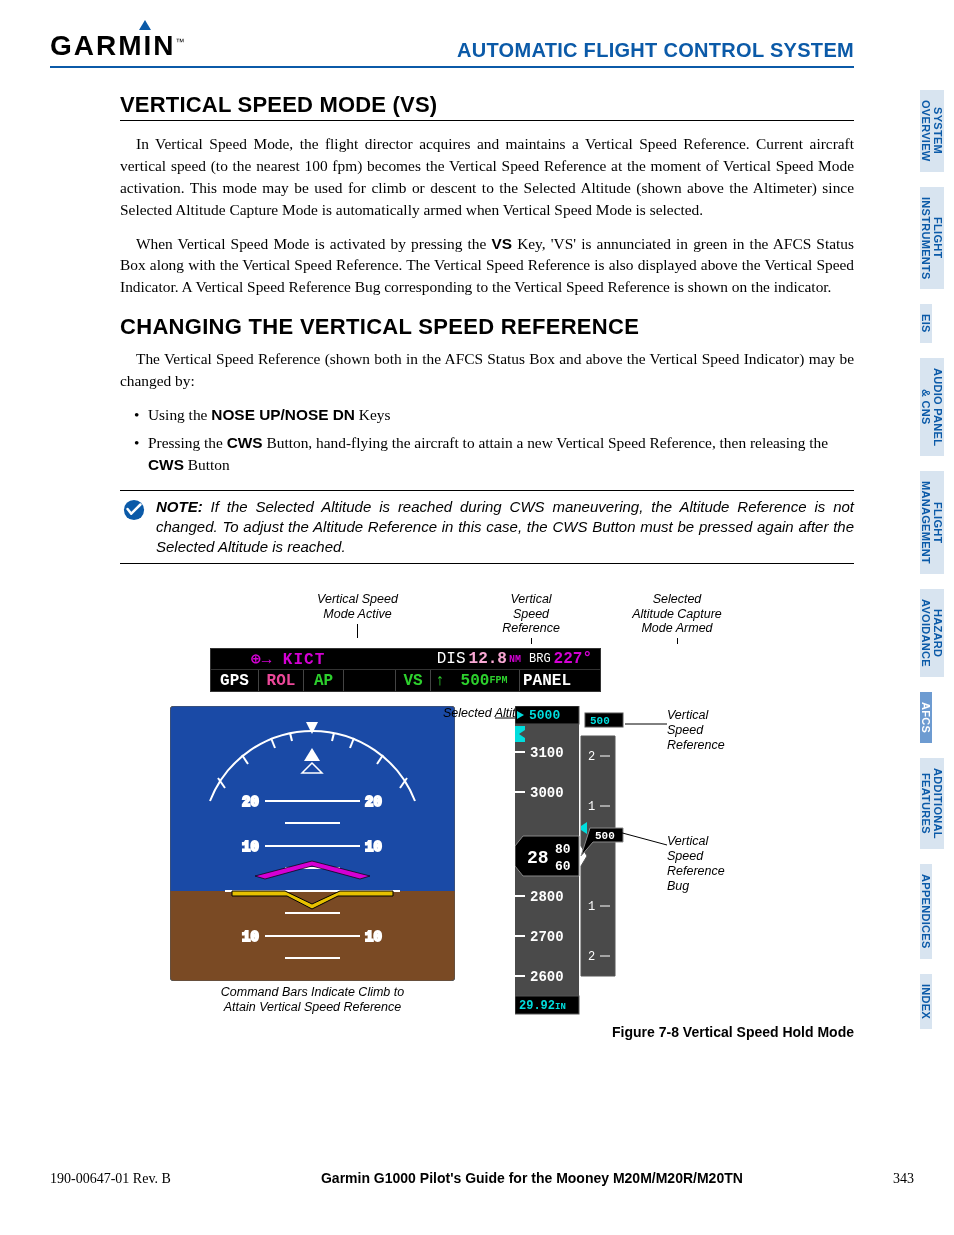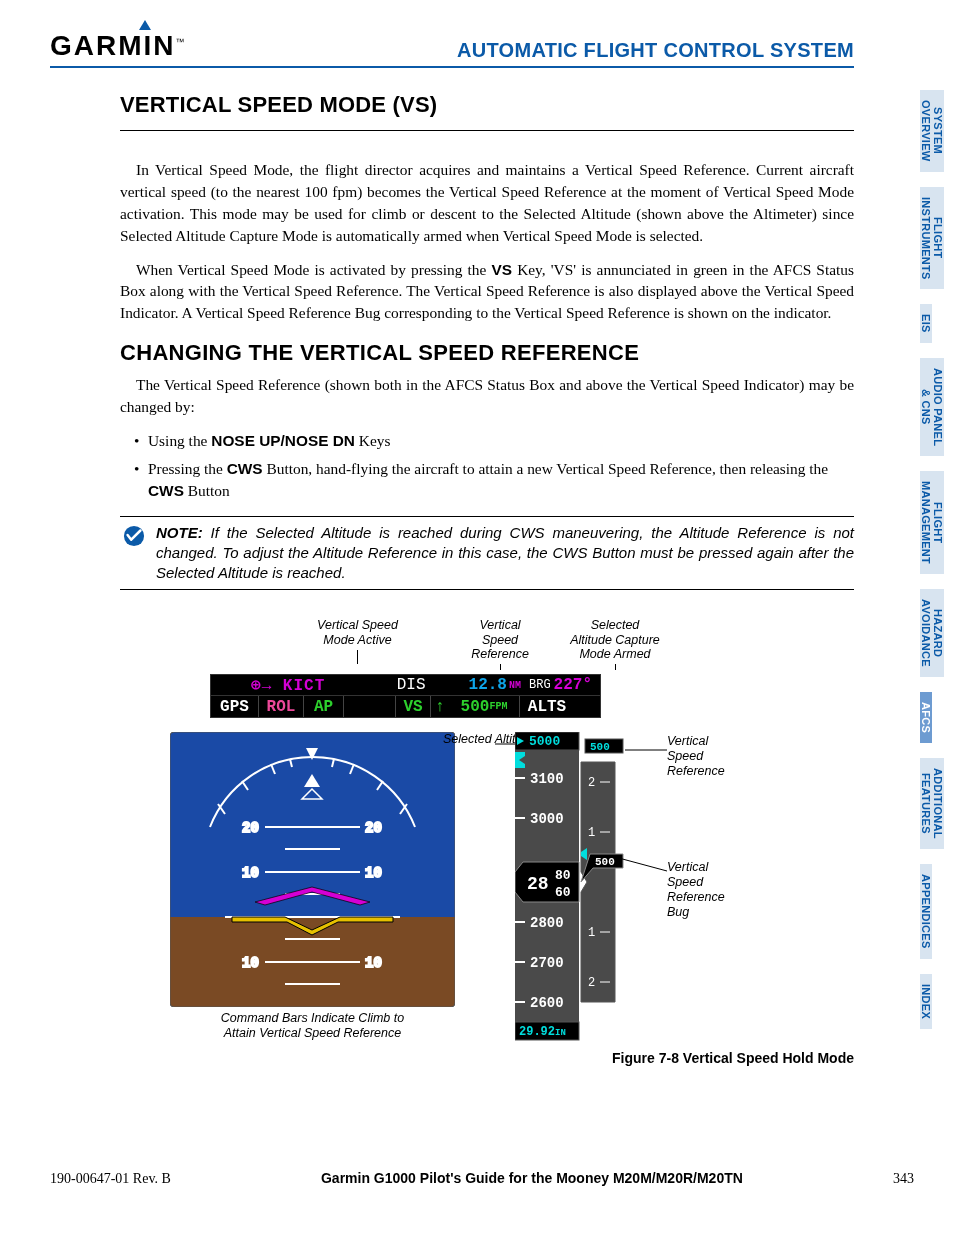--- a/index.html
+++ b/index.html
@@ -4,43 +4,43 @@
 <style>
   * { box-sizing: border-box; margin: 0; padding: 0; }
   html, body { width: 954px; height: 1235px; font-family: Georgia, 'Times New Roman', serif; background: #fff; color: #000; }
   .page { position: relative; width: 954px; height: 1235px; padding: 30px 40px 30px 50px; }
   .header { display: flex; justify-content: space-between; align-items: flex-end; border-bottom: 2px solid #0b5aa8; padding-bottom: 4px; margin-bottom: 24px; margin-right: 60px; }
   .garmin-logo { font-family: 'Arial Black', Arial, sans-serif; font-weight: 900; letter-spacing: 2px; font-size: 28px; color: #000; position: relative; }
   .garmin-logo .tri { position:absolute; top:-10px; right:34px; width:0; height:0; border-left:6px solid transparent; border-right:6px solid transparent; border-bottom:10px solid #0b5aa8; }
   .garmin-logo .tm { font-size:9px; font-weight:normal; vertical-align:super; letter-spacing:0; }
   .section-title { font-family: Arial, sans-serif; font-weight: 900; color: #0b5aa8; font-size: 20px; letter-spacing: .3px; }
   .content { margin-left: 70px; margin-right: 60px; }
-  h2.vs-title { font-family: 'Arial Narrow', Arial, sans-serif; font-weight: 900; font-stretch: condensed; font-size: 22px; border-bottom: 1px solid #000; padding-bottom: 12px; margin-bottom: 28px; letter-spacing:.2px; }
+  h2.vs-title { font-family: 'Arial Narrow', Arial, sans-serif; font-weight: 900; font-stretch: condensed; font-size: 22px; border-bottom: 1px solid #000; padding-bottom: 2px; margin-bottom: 12px; letter-spacing:.2px; }
   p.body { font-size: 15.4px; line-height: 1.42; text-align: justify; margin-bottom: 12px; text-indent: 16px; }
   h3.sub { font-family: 'Arial Narrow', Arial, sans-serif; font-weight: 800; font-size: 22px; margin: 16px 0 8px; letter-spacing:.3px; }
   ul.bullets { list-style: none; margin: 0 0 14px 14px; }
   ul.bullets li { font-size: 15.4px; line-height: 1.42; margin-bottom: 6px; position: relative; padding-left: 14px; }
   ul.bullets li::before { content: "•"; position: absolute; left: 0; top: 0; }
   .note-block { display:flex; border-top:1px solid #000; border-bottom:1px solid #000; padding:6px 0; margin:4px 0 28px;justify-content:flex-end; }
   .note-icon { width:28px; flex:0 0 28px; display:flex; align-items:flex-start; justify-content:center; padding-top:2px; }
   .note-icon svg { width:22px; height:22px; }
   .note-text { font-family: Arial, sans-serif; font-style: italic; font-size: 15px; line-height:1.35; text-align: justify; padding-left: 8px; }
   .note-text b { font-family: 'Arial Black', Arial, sans-serif; font-style: italic; }
 
   
   .figure { position:relative; margin: 16px 0 6px 50px; }
-  .callouts-top { display:flex; font-family: Arial, sans-serif; font-style: italic; font-size:12.5px; text-align:center; line-height:1.15; margin-bottom:4px; }
+  .callouts-top { display:flex; font-family: Arial, sans-serif; font-style: italic; font-size:12.5px; text-align:center; line-height:1.15; margin-bottom:4px;gap:31px; }
   .callouts-top > div { position:relative; }
   .pointer { width:1px; background:#000; margin:3px auto 0; }
   .statusbar { width: 431px; font-family: 'Courier New', monospace; padding-left: 40px; }
   .sb-row { display:flex; height:22px; align-items:center; }
   .sb-top { background:#000; color:#d400d4; font-weight:bold; border:1px solid #333; }
   .sb-top .wpt { color:#d400d4; padding:0 6px 0 40px; letter-spacing:1px; }
   .sb-top .dis-l { color:#fff; margin-left:auto; padding-right:3px; font-size:16px; font-weight:normal; }
-  .sb-top .dis-v { color:#0ea5e9; padding-right:2px;margin-left:40px; }
+  .sb-top .dis-v { color:#f9a8d4; padding-right:2px; }
   .sb-top .dis-u { color:#d400d4; font-size:10px; padding-right:8px; }
   .sb-top .brg-l { color:#fff; padding-right:3px; font-size:12px; font-weight:normal; }
   .sb-top .brg-v { color:#d400d4; padding-right:8px; }
   .sb-bot { background:#000; display:flex; align-items:center; height:22px; border:1px solid #333; border-top:none; font-weight:bold; }
   .sb-bot .cell { height:100%; display:flex; align-items:center; justify-content:center; border-right:1px solid #444; padding:0 6px; }
   .gps-c { color:#fff; width:48px; }
   .rol-c { color:#ec4899; width:45px; }
   .ap-c  { color:#2dd02d; width:40px; }
   .blank-c { width:52px; border-right:1px solid #444; height:100%; }
   .vs-c { color:#2dd02d; width:35px; }
@@ -162,21 +162,21 @@
           <div class="cell gps-c">GPS</div>
           <div class="cell rol-c">ROL</div>
           <div class="cell ap-c">AP</div>
           <div class="blank-c"></div>
           <div class="cell vs-c">VS</div>
           <div class="cell arrow-c" style="border:none;padding:0;">↑</div>
           <div class="cell fpm-c" style="border:none;">
               <span>500</span>
               <span class="u">FPM</span>
             </div>
-          <div class="cell alts-c" style="border-left:1px solid #444;border-right:none;">ALTS</div>
+          <div class="cell alts-c" style="border-left:1px solid #444;border-right:none;">PANEL</div>
         </div>
       </div>
 
       <div class="pfd-area">
 
         <div>
         <div class="attitude">
           <svg class="att-svg" viewBox="0 0 285 275">
             <defs>
                   <clipPath id="cp">

